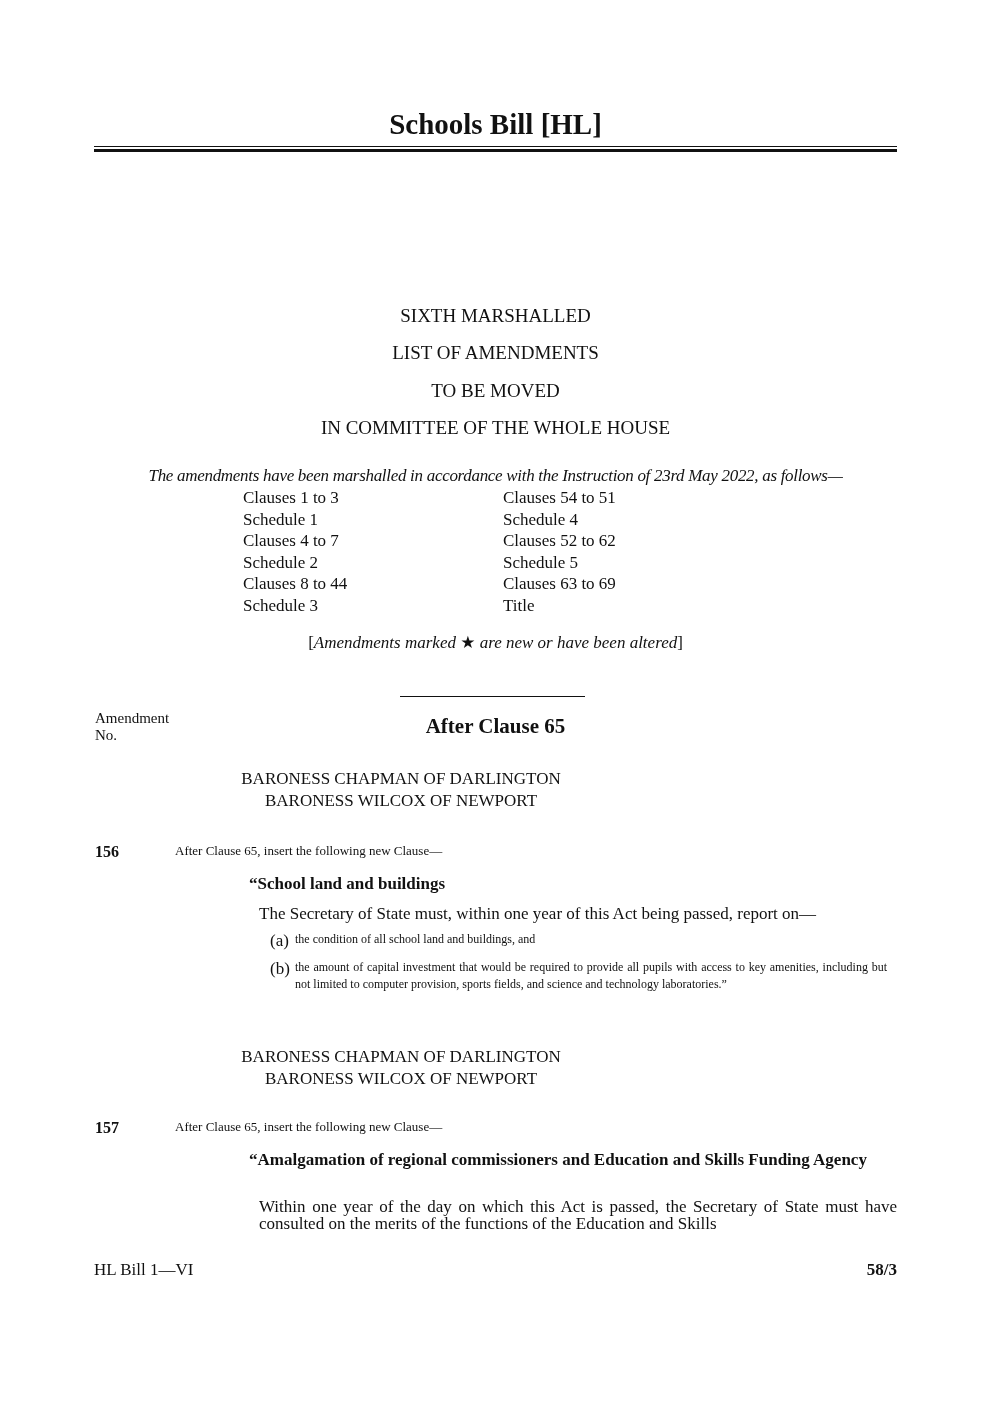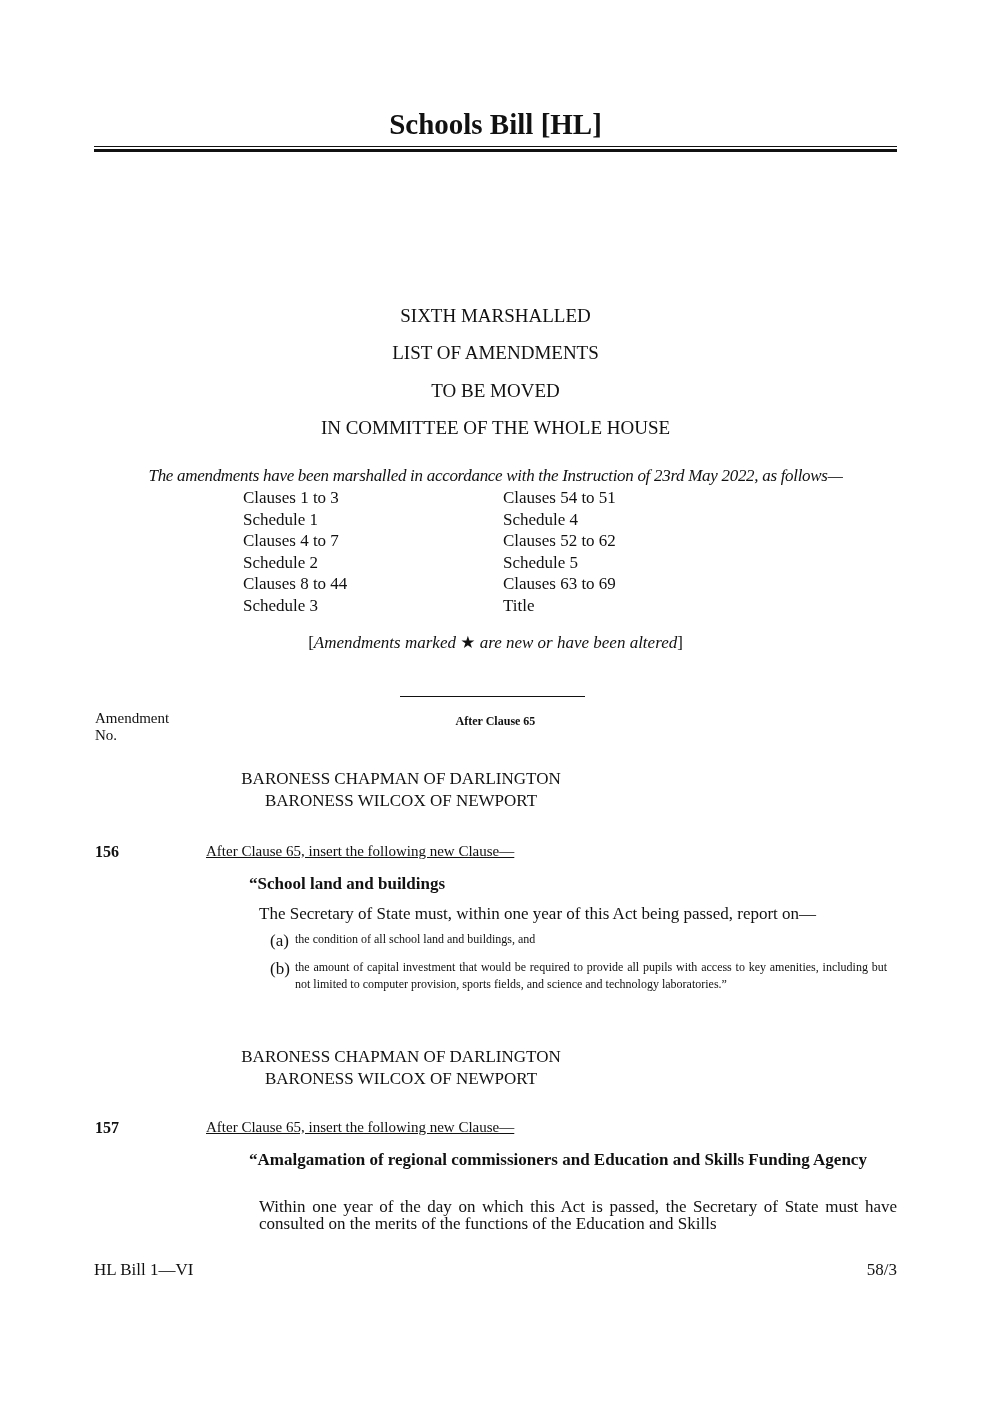--- a/index.html
+++ b/index.html
@@ -10,30 +10,30 @@
   .rule-thin { left: 94px; width: 803px; top: 146px; height: 1px; background: #111; }
   .rule-thick { left: 94px; width: 803px; top: 149px; height: 3px; background: #111; }
   .heading-line { left: 0; width: 991px; text-align: center; font-size: 19px; }
   .intro { left: 94px; width: 803px; top: 466px; text-align: center; font-size: 17px; font-style: italic; letter-spacing: -0.3px; }
   .schedule { font-size: 17px; line-height: 21.5px; }
   .schedule div { white-space: nowrap; margin-left: 8px; }
   .note { left: 0; width: 991px; top: 632px; text-align: center; font-size: 17px; }
   .note i { font-style: italic; }
   .short-rule { left: 400px; width: 185px; top: 696px; height: 1px; background: #111; }
   .amend-label { left: 95px; top: 710px; font-size: 15px; font-weight: normal; line-height: 17px; }
-  .section-heading { left: 0; width: 991px; top: 714px; text-align: center; font-size: 12px; font-weight: bold; }
+  .section-heading { left: 0; width: 991px; top: 714px; text-align: center; font-size: 21px; font-weight: bold; }
   .sponsor { left: 0; width: 802px; text-align: center; font-size: 17px; line-height: 22px; }
   .amend-no { left: 95px; font-size: 16px; font-weight: bold; }
-  .instr { left: 206px; font-size: 15px; text-decoration: underline; }
+  .instr { left: 175px; font-size: 13px; }
   .clause-title { left: 249px; width: 650px; font-size: 17px; font-weight: bold; line-height: 18px; }
   .clause-body { left: 259px; width: 638px; font-size: 17px; text-align: justify; line-height: 17px; }
   .para-label { left: 270px; font-size: 17px; }
   .para-text { left: 295px; width: 592px; font-size: 12px; text-align: justify; line-height: 17px; }
   .footer-left { left: 94px; top: 1260px; font-size: 17px; }
-  .footer-right { left: 700px; width: 197px; top: 1260px; text-align: right; font-size: 17px; }
+  .footer-right { left: 700px; width: 197px; top: 1260px; text-align: right; font-size: 17px; font-weight: bold; }
 </style>
 </head>
 <body>
 
 <div class="abs title">Schools Bill [HL]</div>
 <div class="abs rule-thin"></div>
 <div class="abs rule-thick"></div>
 
 <div class="abs heading-line" style="top:305px">SIXTH MARSHALLED</div>
 <div class="abs heading-line" style="top:342px">LIST OF AMENDMENTS</div>

